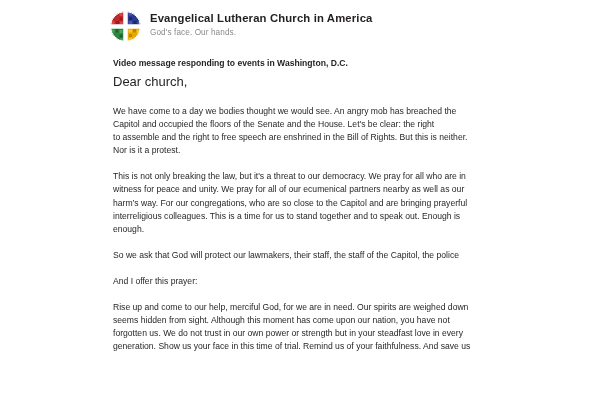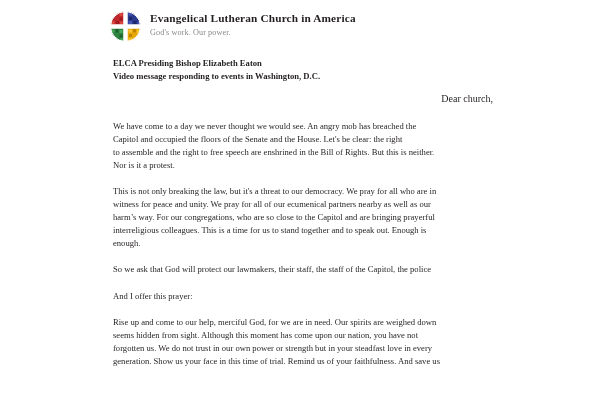--- a/index.html
+++ b/index.html
@@ -13,21 +13,20 @@
     font-family: "Liberation Sans", sans-serif;
     color: #231f20;
     overflow: hidden;
   }
 
   .page {
     position: relative;
     width: 600px;
     height: 280px;
     background: #ffffff;
-    font-family: Liberation Serif, serif;
   }
 
   
   .header {
     position: absolute;
     left: 110px;
     top: 10px;
     display: flex;
     align-items: flex-start;
   }
@@ -79,25 +78,24 @@
     font-size: 8.6px;
     font-weight: bold;
     line-height: 1.53;
     color: #231f20;
   }
   .title-block .title-line {
     white-space: nowrap;
   }
 
   .salutation {
-    font-size: 10px;
+    font-size: 13px;
     line-height: 1.53;
     color: #231f20;
-    margin-top: 8px;
-    text-align: right;
+    margin-top: 2px;
   }
 
   .para {
     font-size: 8.6px;
     line-height: 1.525;
     color: #231f20;
     margin-top: 13px;
   }
   .para .ln {
     display: block;
@@ -167,35 +165,34 @@
 
           <rect x="27" y="-2" width="8" height="66" fill="#ffffff"></rect>
           <rect x="-2" y="27" width="66" height="8" fill="#ffffff"></rect>
         </g>
         <circle cx="31" cy="31" r="30" fill="none" stroke="#ffffff" stroke-width="2"></circle>
       </svg>
     </div>
 
     <div class="logo-words">
       <div class="org-name">Evangelical Lutheran Church in America</div>
-      <div class="org-tagline">God's work. Our power.</div>
+      <div class="org-tagline">God's face. Our hands.</div>
     </div>
   </div>
 
   <div class="doc">
 
     <div class="title-block">
-      <div class="title-line">ELCA Presiding Bishop Elizabeth Eaton</div>
       <div class="title-line">Video message responding to events in Washington, D.C.</div>
     </div>
 
     <div class="salutation">Dear church,</div>
 
     <div class="para">
-      <span class="ln">We have come to a day we never thought we would see. An angry mob has breached the</span>
+      <span class="ln">We have come to a day we bodies thought we would see. An angry mob has breached the</span>
       <span class="ln">Capitol and occupied the floors of the Senate and the House. Let's be clear: the right</span>
       <span class="ln">to assemble and the right to free speech are enshrined in the Bill of Rights. But this is neither.</span>
       <span class="ln">Nor is it a protest.</span>
     </div>
 
     <div class="para">
       <span class="ln">This is not only breaking the law, but it's a threat to our democracy. We pray for all who are in</span>
       <span class="ln">witness for peace and unity. We pray for all of our ecumenical partners nearby as well as our</span>
       <span class="ln">harm’s way. For our congregations, who are so close to the Capitol and are bringing prayerful</span>
       <span class="ln">interreligious colleagues. This is a time for us to stand together and to speak out. Enough is</span>

